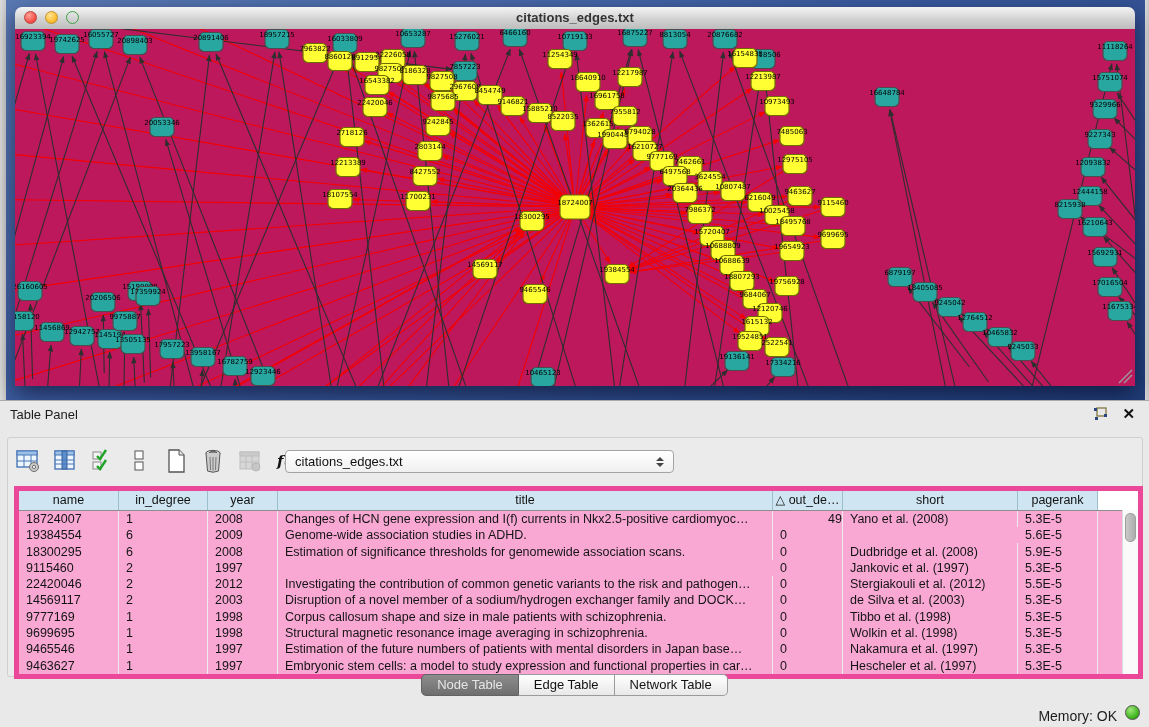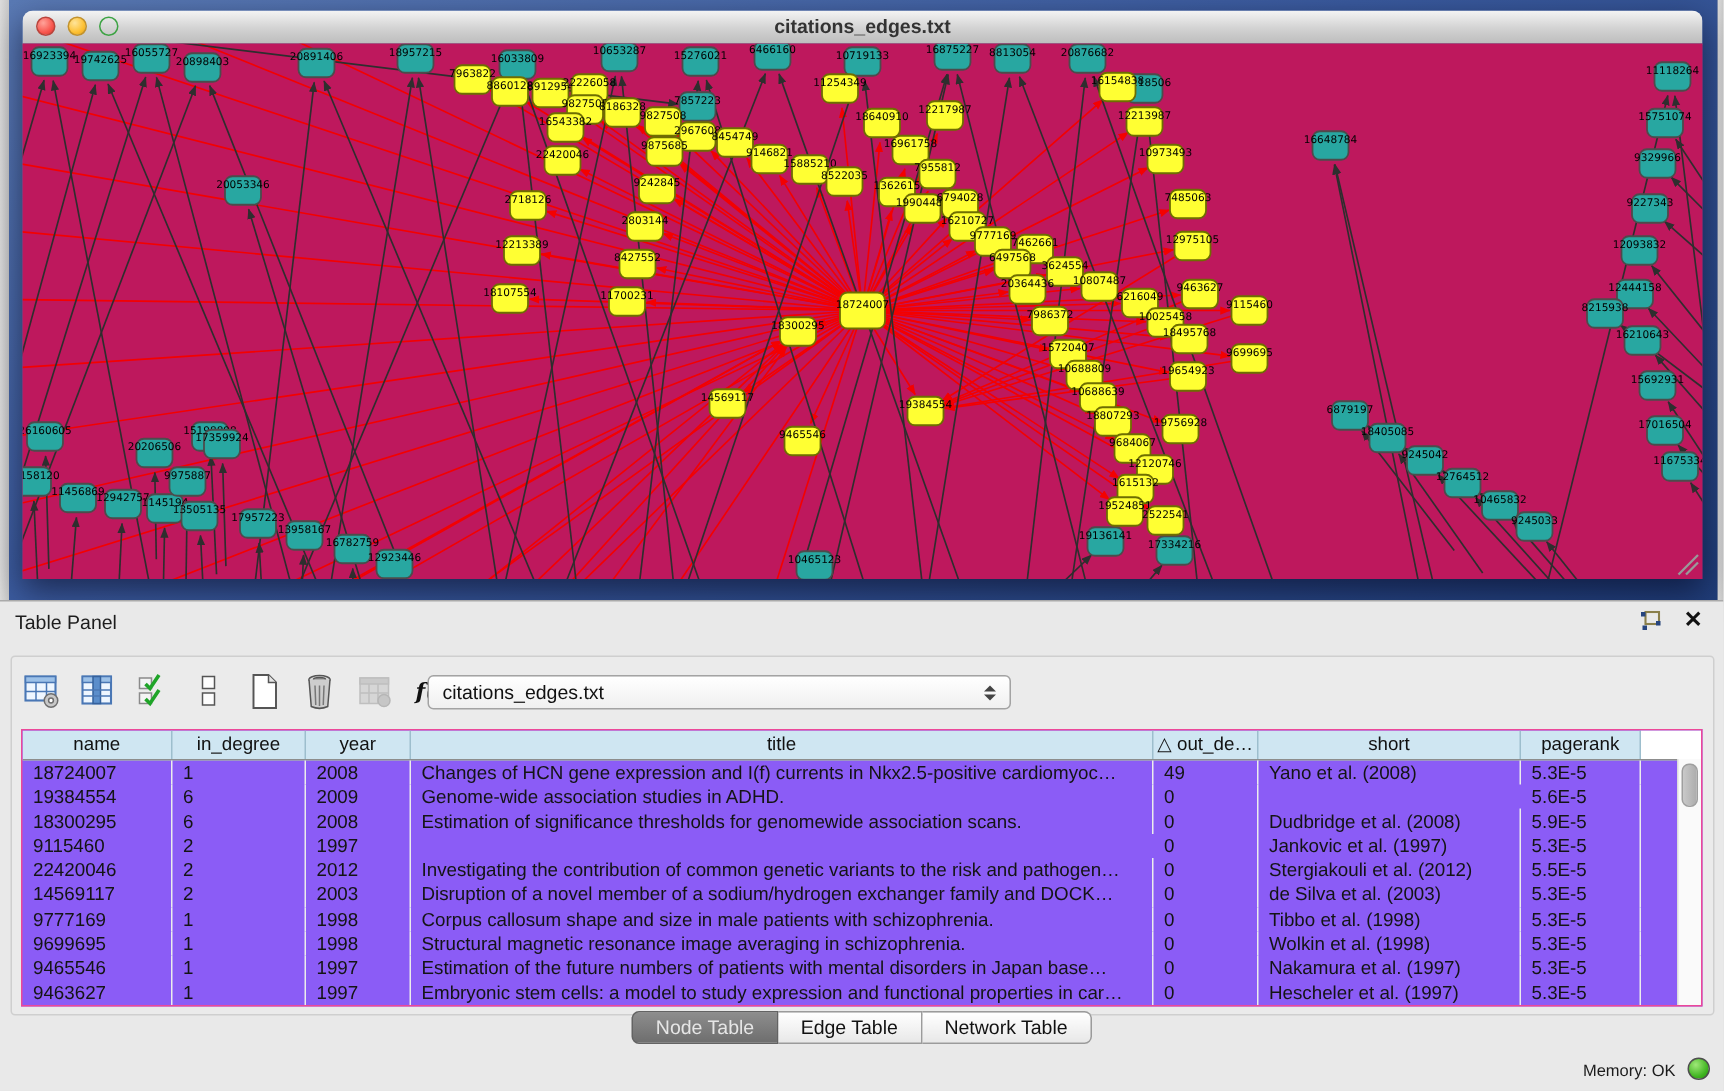--- a/index.html
+++ b/index.html
@@ -68,21 +68,21 @@
   .combo .steppers{
     position:absolute;right:7px;top:0;bottom:0;width:10px;
     display:flex;flex-direction:column;justify-content:center;gap:2px;
   }
   .combo .steppers i{display:block;width:0;height:0;border-left:4px solid transparent;border-right:4px solid transparent;}
   .combo .steppers .up{border-bottom:4px solid #444;}
   .combo .steppers .dn{border-top:4px solid #444;}
   
   .tbl{
     position:absolute;left:14px;top:85px;width:1119px;height:183px;
-    background:#8b5cf6;border:1px solid #ec4899;overflow:hidden;
+    background:#f9a8d4;border:5px solid #ec4899;overflow:hidden;
   }
   .thead{display:flex;height:19px;background:#cfe6f2;border-bottom:1px solid #8d8d8d;}
   .th{
     box-sizing:border-box;font-size:12.5px;color:#111;text-align:center;
     line-height:18px;border-right:1px solid #9dbecd;overflow:hidden;white-space:nowrap;
   }
   .th:last-child{border-right:none;}
   .th.filler{background:#fff;border-right:none;}
   .trow{display:flex;height:16.3px;}
   .td{
@@ -102,21 +102,21 @@
   .tabbar{position:absolute;left:0;right:0;top:273px;display:flex;justify-content:center;}
   .tab{
     height:20px;line-height:20px;padding:0 15px;font-size:13px;color:#111;
     background:linear-gradient(#ffffff,#e8e8e8);
     border:1px solid #9b9b9b;border-left:none;cursor:default;
   }
   .tab:first-child{border-left:1px solid #9b9b9b;border-radius:5px 0 0 5px;}
   .tab:last-child{border-radius:0 5px 5px 0;}
   .tab.selected{background:linear-gradient(#8d8d8d,#6e6e6e);color:#e6e6e6;border-color:#636363;}
   
-  .memory-label{position:absolute;right:32px;top:307px;font-size:11px;color:#1c1c1c;}
+  .memory-label{position:absolute;right:32px;top:307px;font-size:14px;color:#1c1c1c;}
   .memory-led{
     position:absolute;right:9px;top:304px;width:15px;height:15px;border-radius:50%;
     background:radial-gradient(circle at 35% 30%,#9fe878,#3db31e 65%,#2f8f15);
     border:1px solid #4e4e4e;box-sizing:border-box;
   }
 </style>
 </head>
 <body>
 
 <div class="side-strip left"></div>
@@ -883,21 +883,21 @@
         <div class="th" style="width: 175px;">short</div>
         <div class="th" style="width: 80px;">pagerank</div>
         <div class="th filler" style="flex: 1 1 0%;"></div>
       </div>
     <div id="tbody">
         <div class="trow">
           <div class="td" style="width: 100px;">18724007</div>
           <div class="td" style="width: 89px;">1</div>
           <div class="td" style="width: 70px;">2008</div>
           <div class="td" style="width: 495px;">Changes of HCN gene expression and I(f) currents in Nkx2.5-positive cardiomyoc…</div>
-          <div class="td" style="width: 70px;">49</div>
+          <div class="td" style="width: 70px; text-align: right;">49</div>
           <div class="td" style="width: 175px;">Yano et al. (2008)</div>
           <div class="td" style="width: 80px;">5.3E-5</div>
           <div class="td filler" style="flex: 1 1 0%;"></div>
         </div>
         <div class="trow">
           <div class="td" style="width: 100px;">19384554</div>
           <div class="td" style="width: 89px;">6</div>
           <div class="td" style="width: 70px;">2009</div>
           <div class="td" style="width: 495px;">Genome-wide association studies in ADHD.</div>
           <div class="td" style="width: 70px;">0</div>

